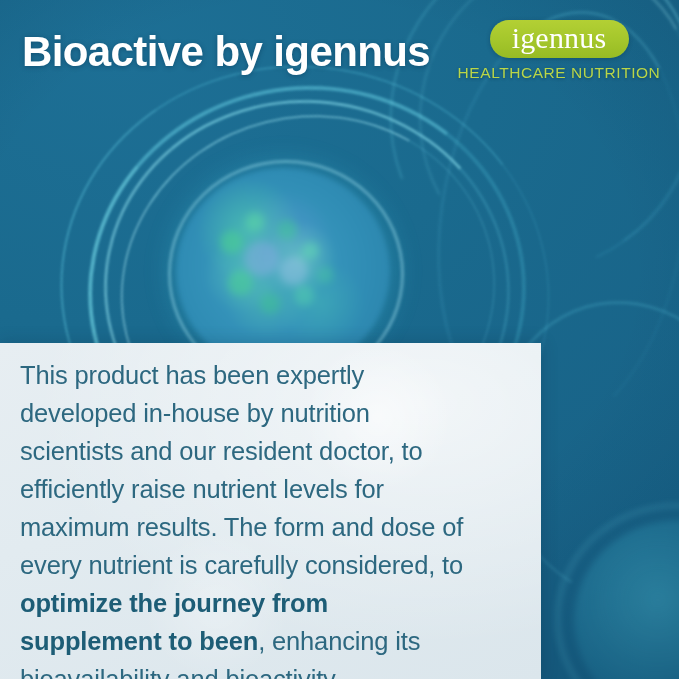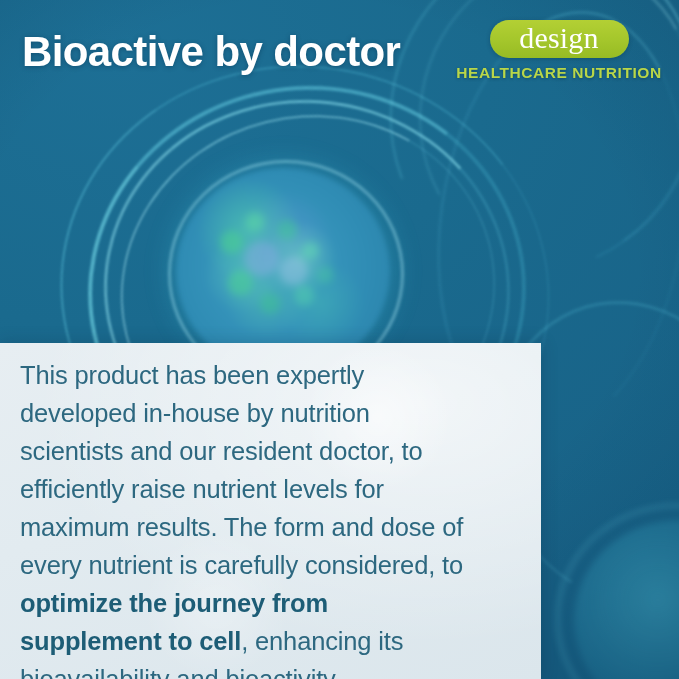--- a/index.html
+++ b/index.html
@@ -111,21 +111,21 @@
     display:flex;align-items:center;justify-content:center;
     box-shadow:0 1px 4px rgba(0,35,60,.30);
   }
   .brand-word{
     font-family:"Liberation Serif", serif;
     color:#ffffff;font-size:30px;line-height:30px;letter-spacing:.2px;
     position:relative;top:-1px;
   }
   .brand-sub{
     margin-top:6px;color:#b9d648;font-size:15.5px;letter-spacing:.55px;
-    text-shadow:0 1px 3px rgba(0,35,60,.45);white-space:nowrap;font-weight:bold;
+    text-shadow:0 1px 3px rgba(0,35,60,.45);white-space:nowrap;
   }
   .brand-tag{
     margin-top:6px;color:#ffffff;font-size:12.5px;letter-spacing:.1px;
     text-shadow:0 1px 3px rgba(0,35,60,.45);white-space:nowrap;
   }
 
   
   .panel{
     position:absolute;left:0;top:343px;width:541px;height:336px;
     background:
@@ -162,28 +162,28 @@
   <div class="strand s4"></div>
   <div class="cell2">
       <div class="ring"></div>
     </div>
   <div class="nucleus-rim"></div>
   <div class="nucleus">
     <div class="nucleus-speck"></div>
   </div>
   <div class="bg-vignette"></div>
 
-  <div class="headline">Bioactive by doctor</div>
+  <div class="headline">Bioactive by igennus</div>
 
   <div class="brand">
     <div class="brand-pill">
-      <span class="brand-word">design</span>
+      <span class="brand-word">igennus</span>
     </div>
     <div class="brand-sub">HEALTHCARE NUTRITION</div>
   </div>
 
   <div class="panel">
     <div class="panel-sheen"></div>
-    <div class="panel-text"><span>This product has been expertly developed in-house by nutrition scientists and our resident doctor, to efficiently raise nutrient levels for maximum results. The form and dose of every nutrient is carefully considered, to </span><b>optimize the journey from supplement to cell</b><span>, enhancing its bioavailability and bioactivity.</span></div>
+    <div class="panel-text"><span>This product has been expertly developed in-house by nutrition scientists and our resident doctor, to efficiently raise nutrient levels for maximum results. The form and dose of every nutrient is carefully considered, to </span><b>optimize the journey from supplement to been</b><span>, enhancing its bioavailability and bioactivity.</span></div>
 
   </div>
 
 </div>
 
 </body></html>

